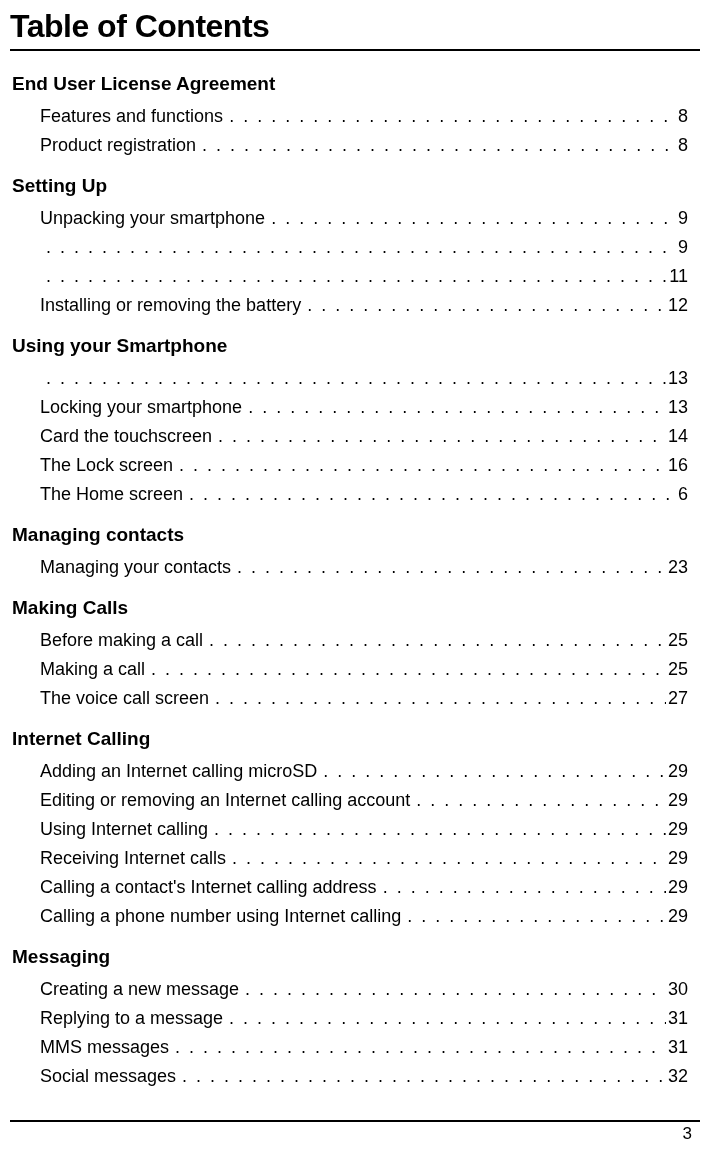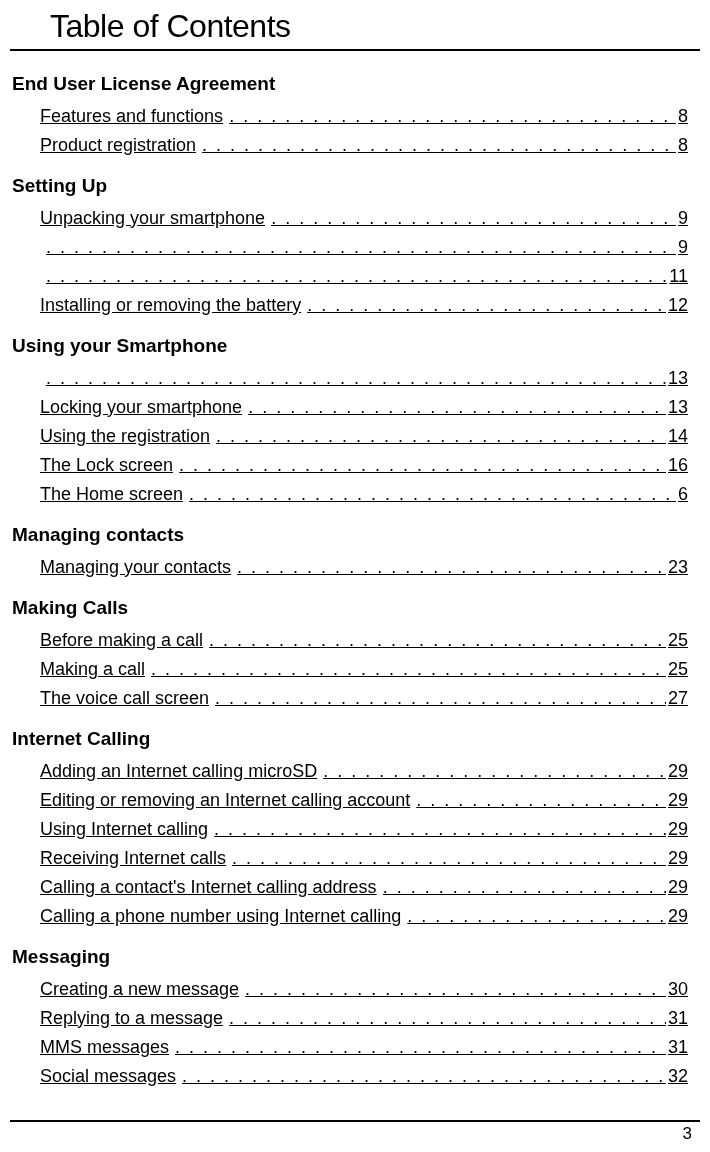--- a/index.html
+++ b/index.html
@@ -7,24 +7,23 @@
     width: 710px;
     height: 1152px;
     background: #fff;
     font-family: "Segoe UI", "Frutiger", "Myriad Pro", Arial, sans-serif;
     color: #000;
     padding: 8px 10px 0 10px;
     position: relative;
   }
   .page-title {
     font-size: 32px;
-    font-weight: 400;
+    font-weight: 700;
     margin-bottom: 4px;
     letter-spacing: -0.5px;
-    margin-left: 40px;
   }
   .title-rule {
     border: none;
     border-top: 2px solid #000;
     margin-bottom: 22px;
   }
   .toc {
     padding-left: 2px;
   }
   .section-heading {
@@ -34,21 +33,20 @@
     margin-bottom: 6px;
   }
   .toc-entry {
     display: flex;
     align-items: center;
     font-size: 18px;
     line-height: 1.0;
     margin: 0 0 0 28px;
     padding: 5.5px 0;
     white-space: nowrap;
-    text-decoration: underline;
   }
   .toc-label {
     flex: 0 0 auto;
   }
   .toc-leader {
     flex: 1 1 auto;
     overflow: hidden;
     letter-spacing: 2px;
     margin: 0 2px 0 6px;
     font-weight: 400;
@@ -118,21 +116,21 @@
     <div class="toc-entry">
       <span class="toc-leader"></span>
       <span class="toc-page">13</span>
     </div>
     <div class="toc-entry">
       <span class="toc-label">Locking your smartphone</span>
       <span class="toc-leader"></span>
       <span class="toc-page">13</span>
     </div>
     <div class="toc-entry">
-      <span class="toc-label">Using the registration</span>
+      <span class="toc-label">Card the touchscreen</span>
       <span class="toc-leader"></span>
       <span class="toc-page">14</span>
     </div>
     <div class="toc-entry">
       <span class="toc-label">The Lock screen</span>
       <span class="toc-leader"></span>
       <span class="toc-page">16</span>
     </div>
     <div class="toc-entry">
       <span class="toc-label">The Home screen</span>

